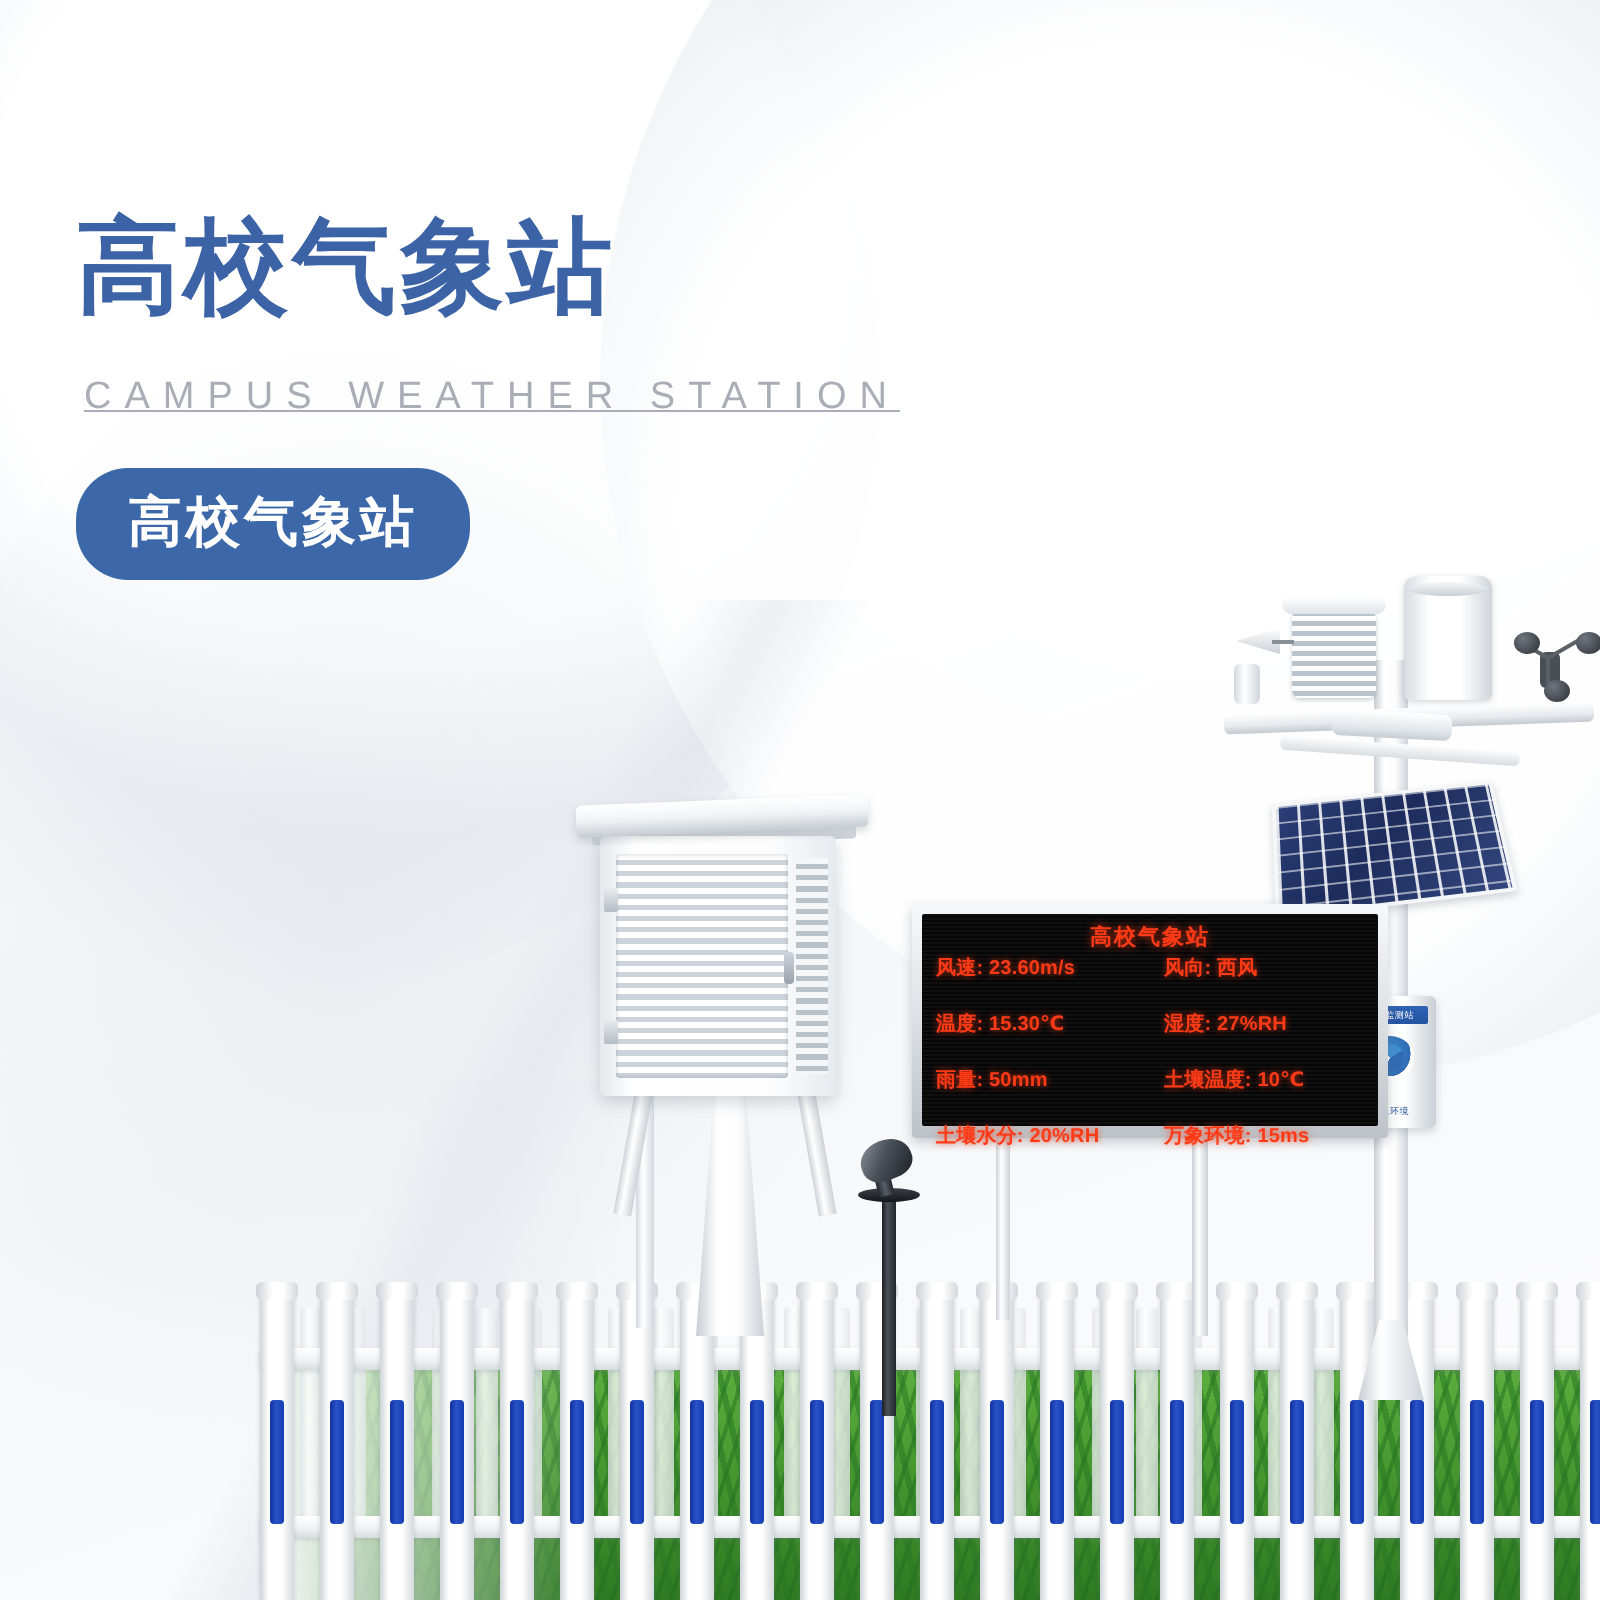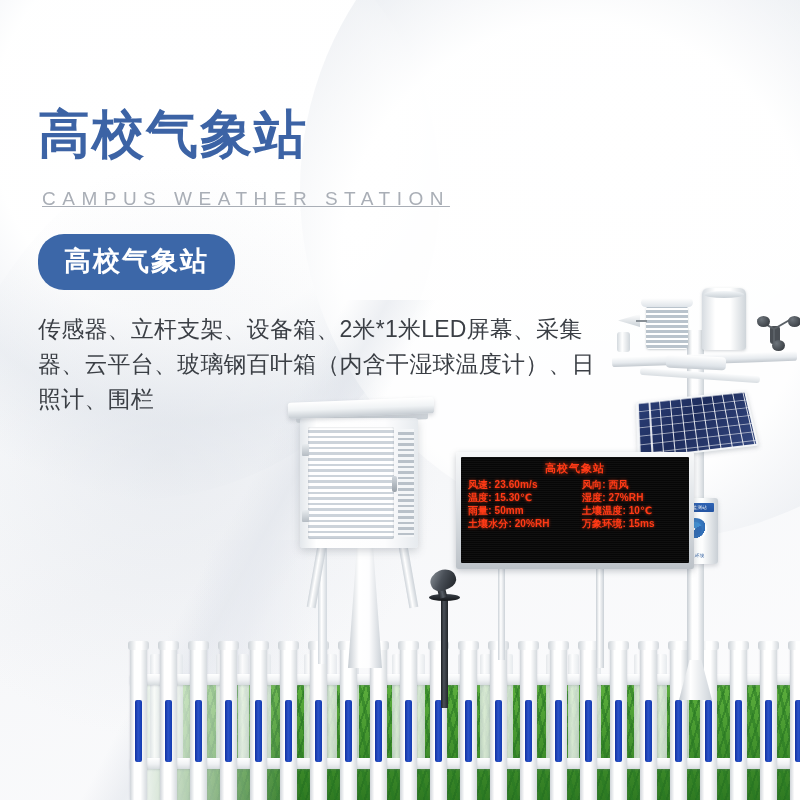--- a/index.html
+++ b/index.html
@@ -208,21 +208,21 @@
   .led{
     width:100%;height:100%;background:#070707;border-radius:1px;
     padding:4px 7px;box-sizing:border-box;
     background-image:repeating-linear-gradient(180deg, rgba(255,255,255,.035) 0 1px, rgba(0,0,0,0) 1px 2px);
   }
   .led-title{
     text-align:center;color:#ff3a16;font-weight:bold;font-size:11px;
     letter-spacing:1px;margin-bottom:3px;
     text-shadow:0 0 4px rgba(255,60,20,.75);
   }
-  .led-rows{display:flex;flex-direction:column;gap:1px;}
+  .led-rows{display:flex;flex-direction:column;gap:16px;}
   .led-row{display:flex;}
   .led-cell{
     color:#ff3a16;font-size:10px;font-weight:bold;line-height:12px;
     letter-spacing:.1px;white-space:nowrap;
     text-shadow:0 0 3px rgba(255,60,20,.7);
   }
   .led-cell.l{width:114px;}
   .led-cell.r{width:100px;}
   .led-stand{
     position:absolute;left:596px;top:556px;width:8px;height:112px;z-index:18;
@@ -308,21 +308,20 @@
   <div class="swoosh sw1"></div>
   <div class="swoosh sw2"></div>
   <div class="swoosh sw3"></div>
   <div class="swoosh sw4"></div>
   <div class="swoosh sw5"></div>
 
   <div class="textblock">
     <div class="title">高校气象站</div>
     <div class="subtitle">CAMPUS WEATHER STATION</div>
     <div class="badge">高校气象站</div>
-    <div class="desc">传感器、立杆支架、设备箱、2米*1米LED屏幕、采集器、云平台、玻璃钢百叶箱（内含干湿球温度计）、日照计、围栏</div>
   </div>
 
   <div class="grass"></div>
   <div class="grass-fade"></div>
 
   <div class="fence-back" id="fenceBack">
       <div class="post-b" style="left: 0px;"></div>
       <div class="post-b" style="left: 22px;"></div>
       <div class="post-b" style="left: 44px;"></div>
       <div class="post-b" style="left: 66px;"></div>

